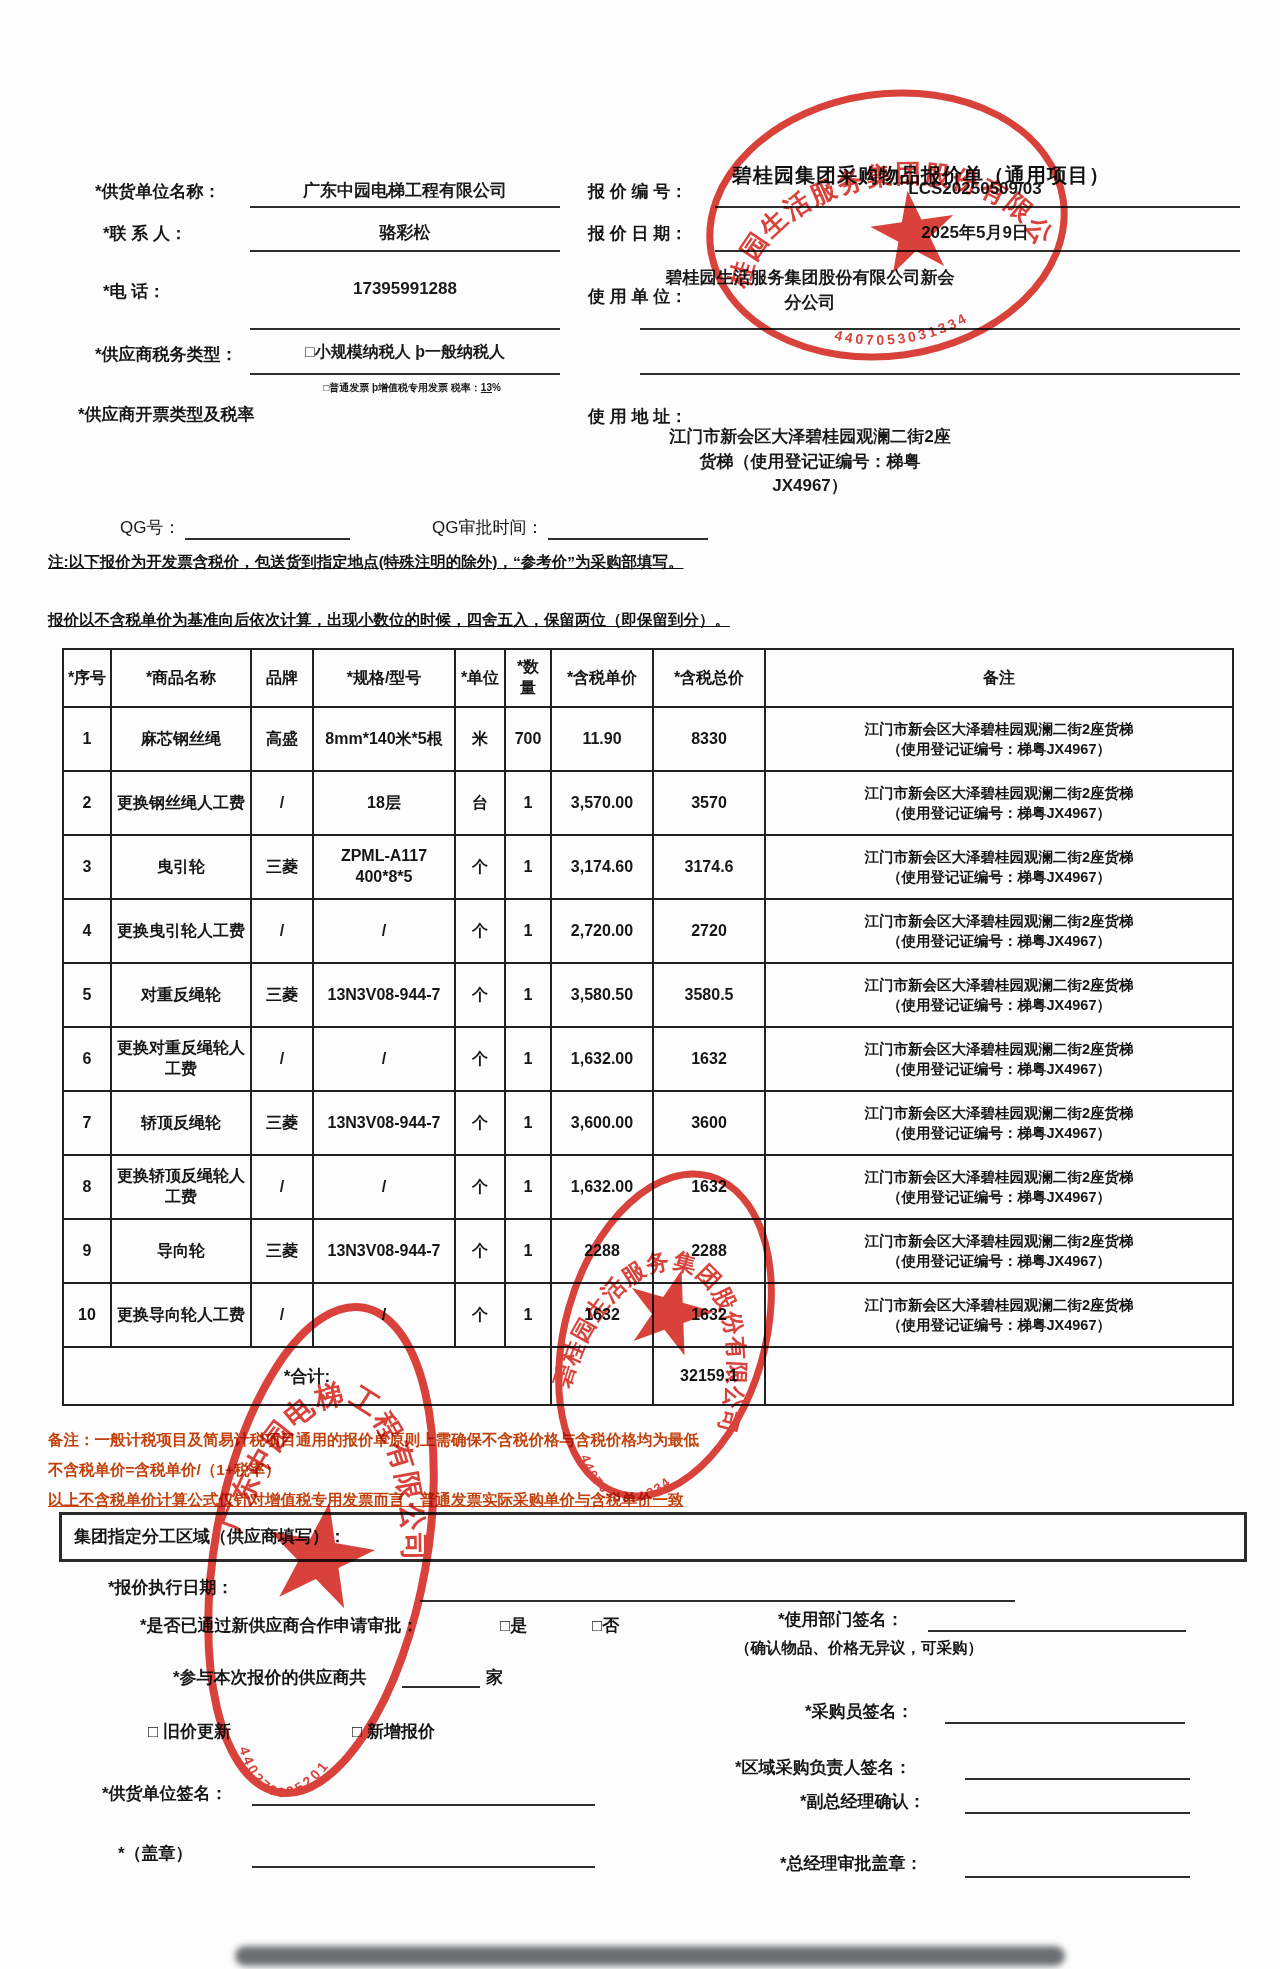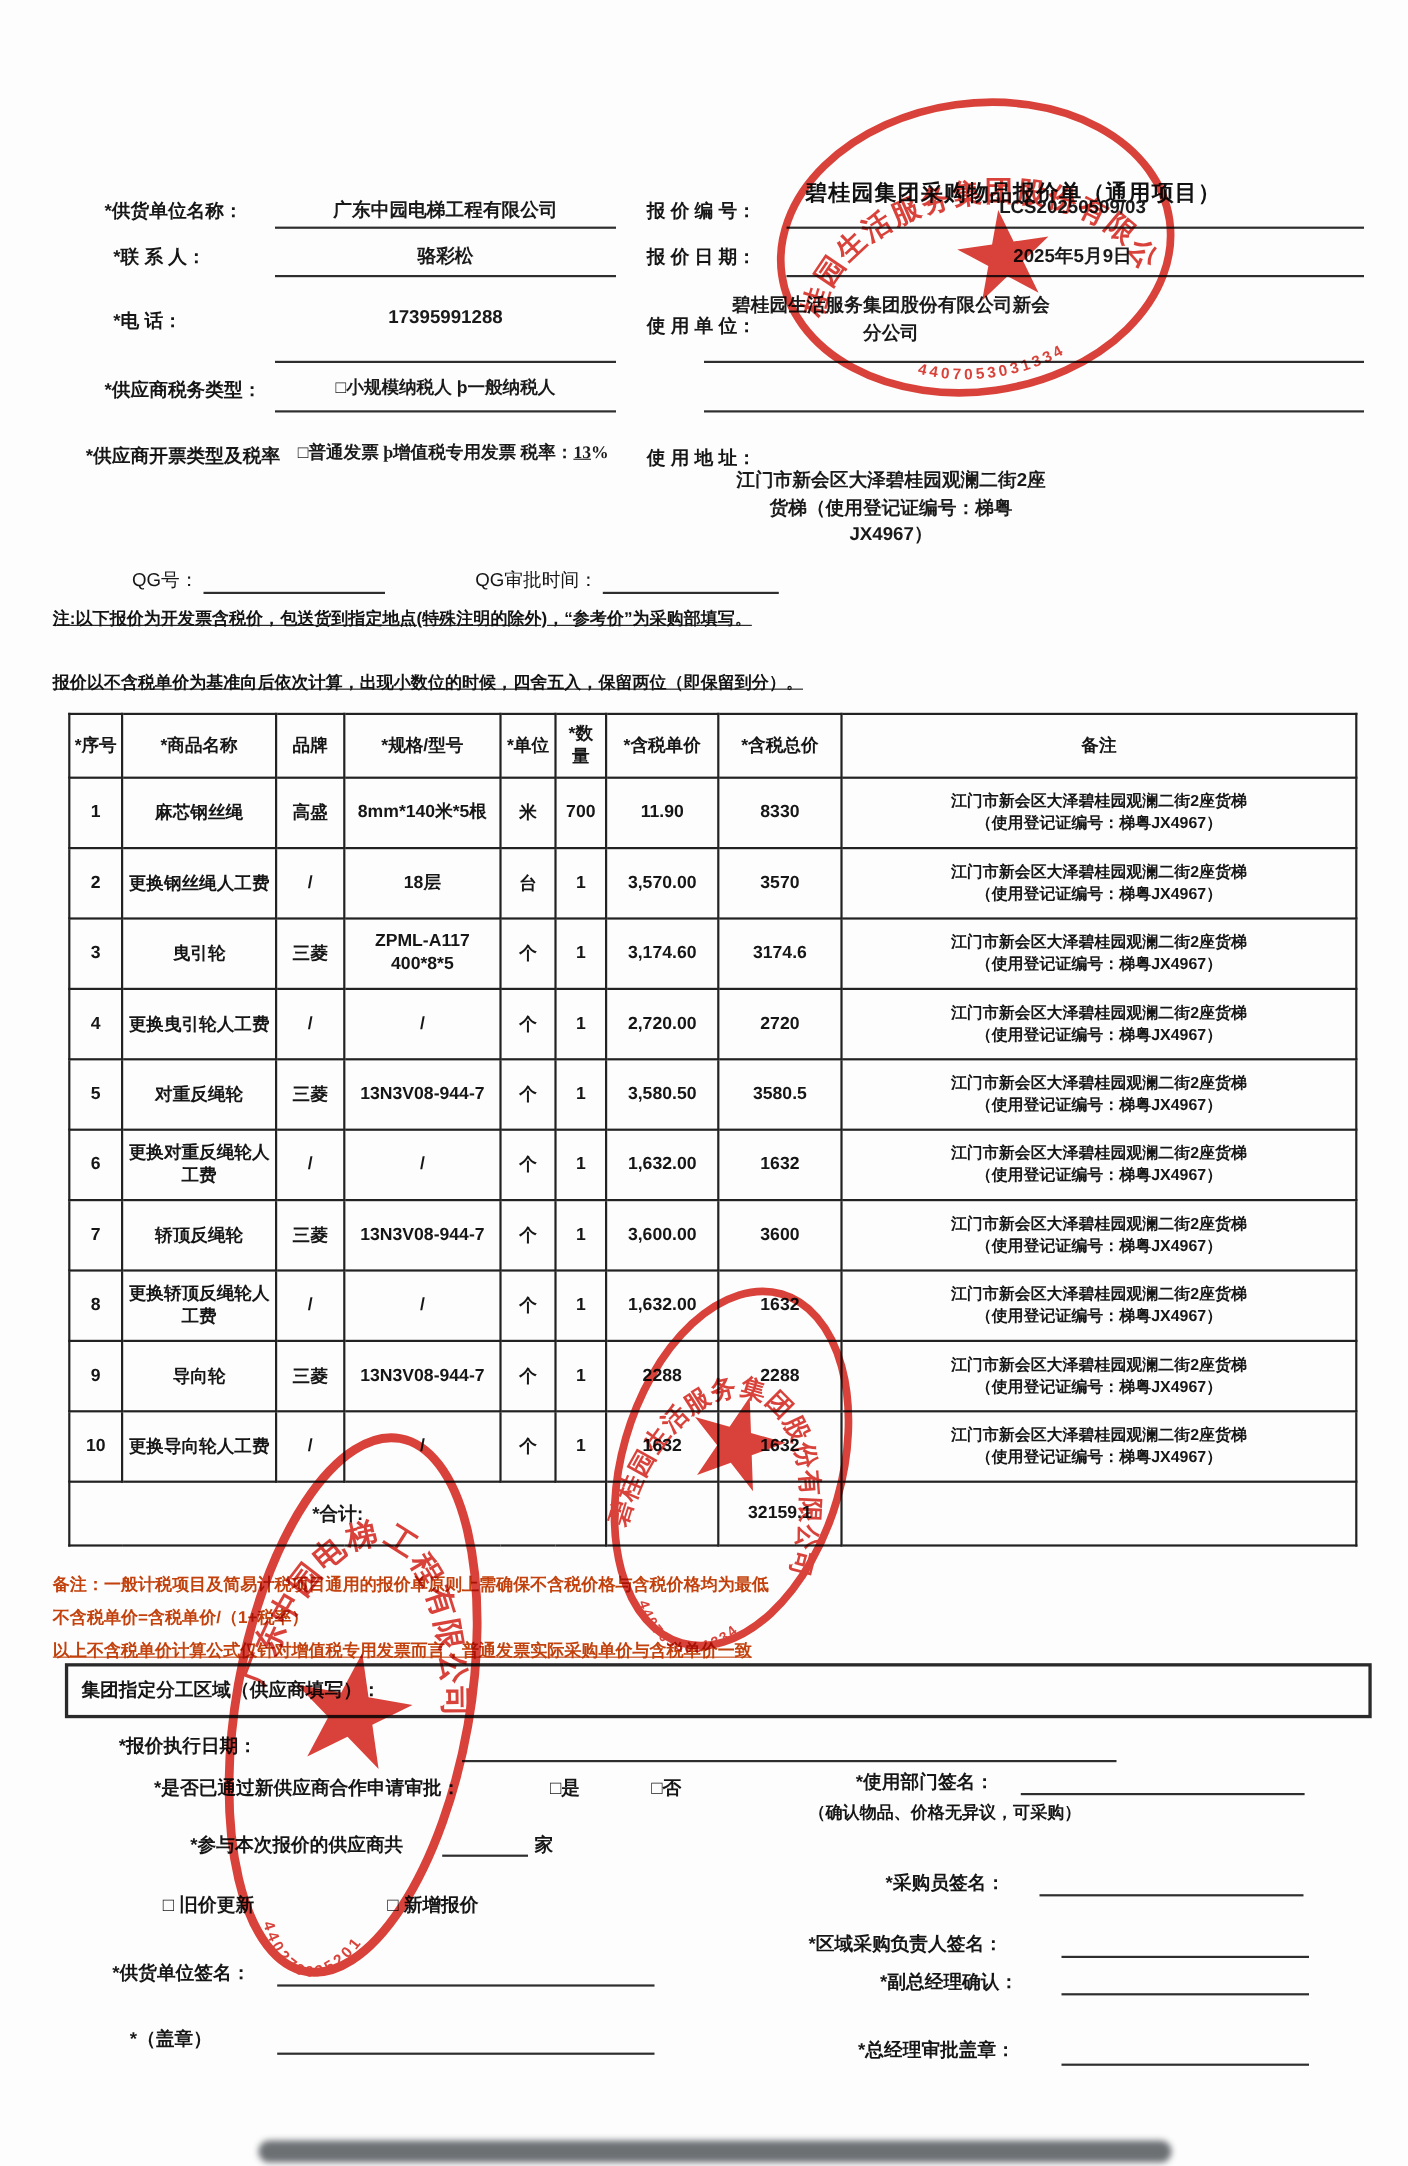--- a/index.html
+++ b/index.html
@@ -43,21 +43,21 @@
   <span class="pos lbl" style="left:103px;top:222px;">*联  系  人：</span>
   <span class="pos val" style="left:250px;top:221px;width:310px;">骆彩松</span>
 
   <span class="pos lbl" style="left:103px;top:280px;">*电      话：</span>
   <span class="pos val" style="left:250px;top:279px;width:310px;">17395991288</span>
 
   <span class="pos lbl" style="left:95px;top:343px;">*供应商税务类型：</span>
   <span class="pos val" style="left:250px;top:342px;width:310px;font-size:16px;">□小规模纳税人  þ一般纳税人</span>
 
   <span class="pos lbl" style="left:78px;top:403px;">*供应商开票类型及税率</span>
-  <span class="pos val" style="left:242px;top:401px;width:340px;font-size:16px;white-space:nowrap;font-family:Liberation Serif, serif;"><span>□普通发票 þ增值税专用发票 税率：</span><u>13</u><span>%</span></span>
+  <span class="pos val" style="left:242px;top:381px;width:340px;font-size:10px;white-space:nowrap;"><span>□普通发票 þ增值税专用发票 税率：</span><u>13</u><span>%</span></span>
 
   <span class="pos lbl" style="left:588px;top:180px;">报 价 编 号：</span>
   <span class="pos val" style="left:715px;top:179px;width:520px;">LCS20250509/03</span>
 
   <span class="pos lbl" style="left:588px;top:222px;">报 价 日 期：</span>
   <span class="pos val" style="left:715px;top:221px;width:520px;">2025年5月9日</span>
 
   <span class="pos lbl" style="left:588px;top:285px;">使 用 单 位：</span>
   <span class="pos val pre" style="left:650px;top:266px;width:320px;">碧桂园生活服务集团股份有限公司新会
 分公司</span>

